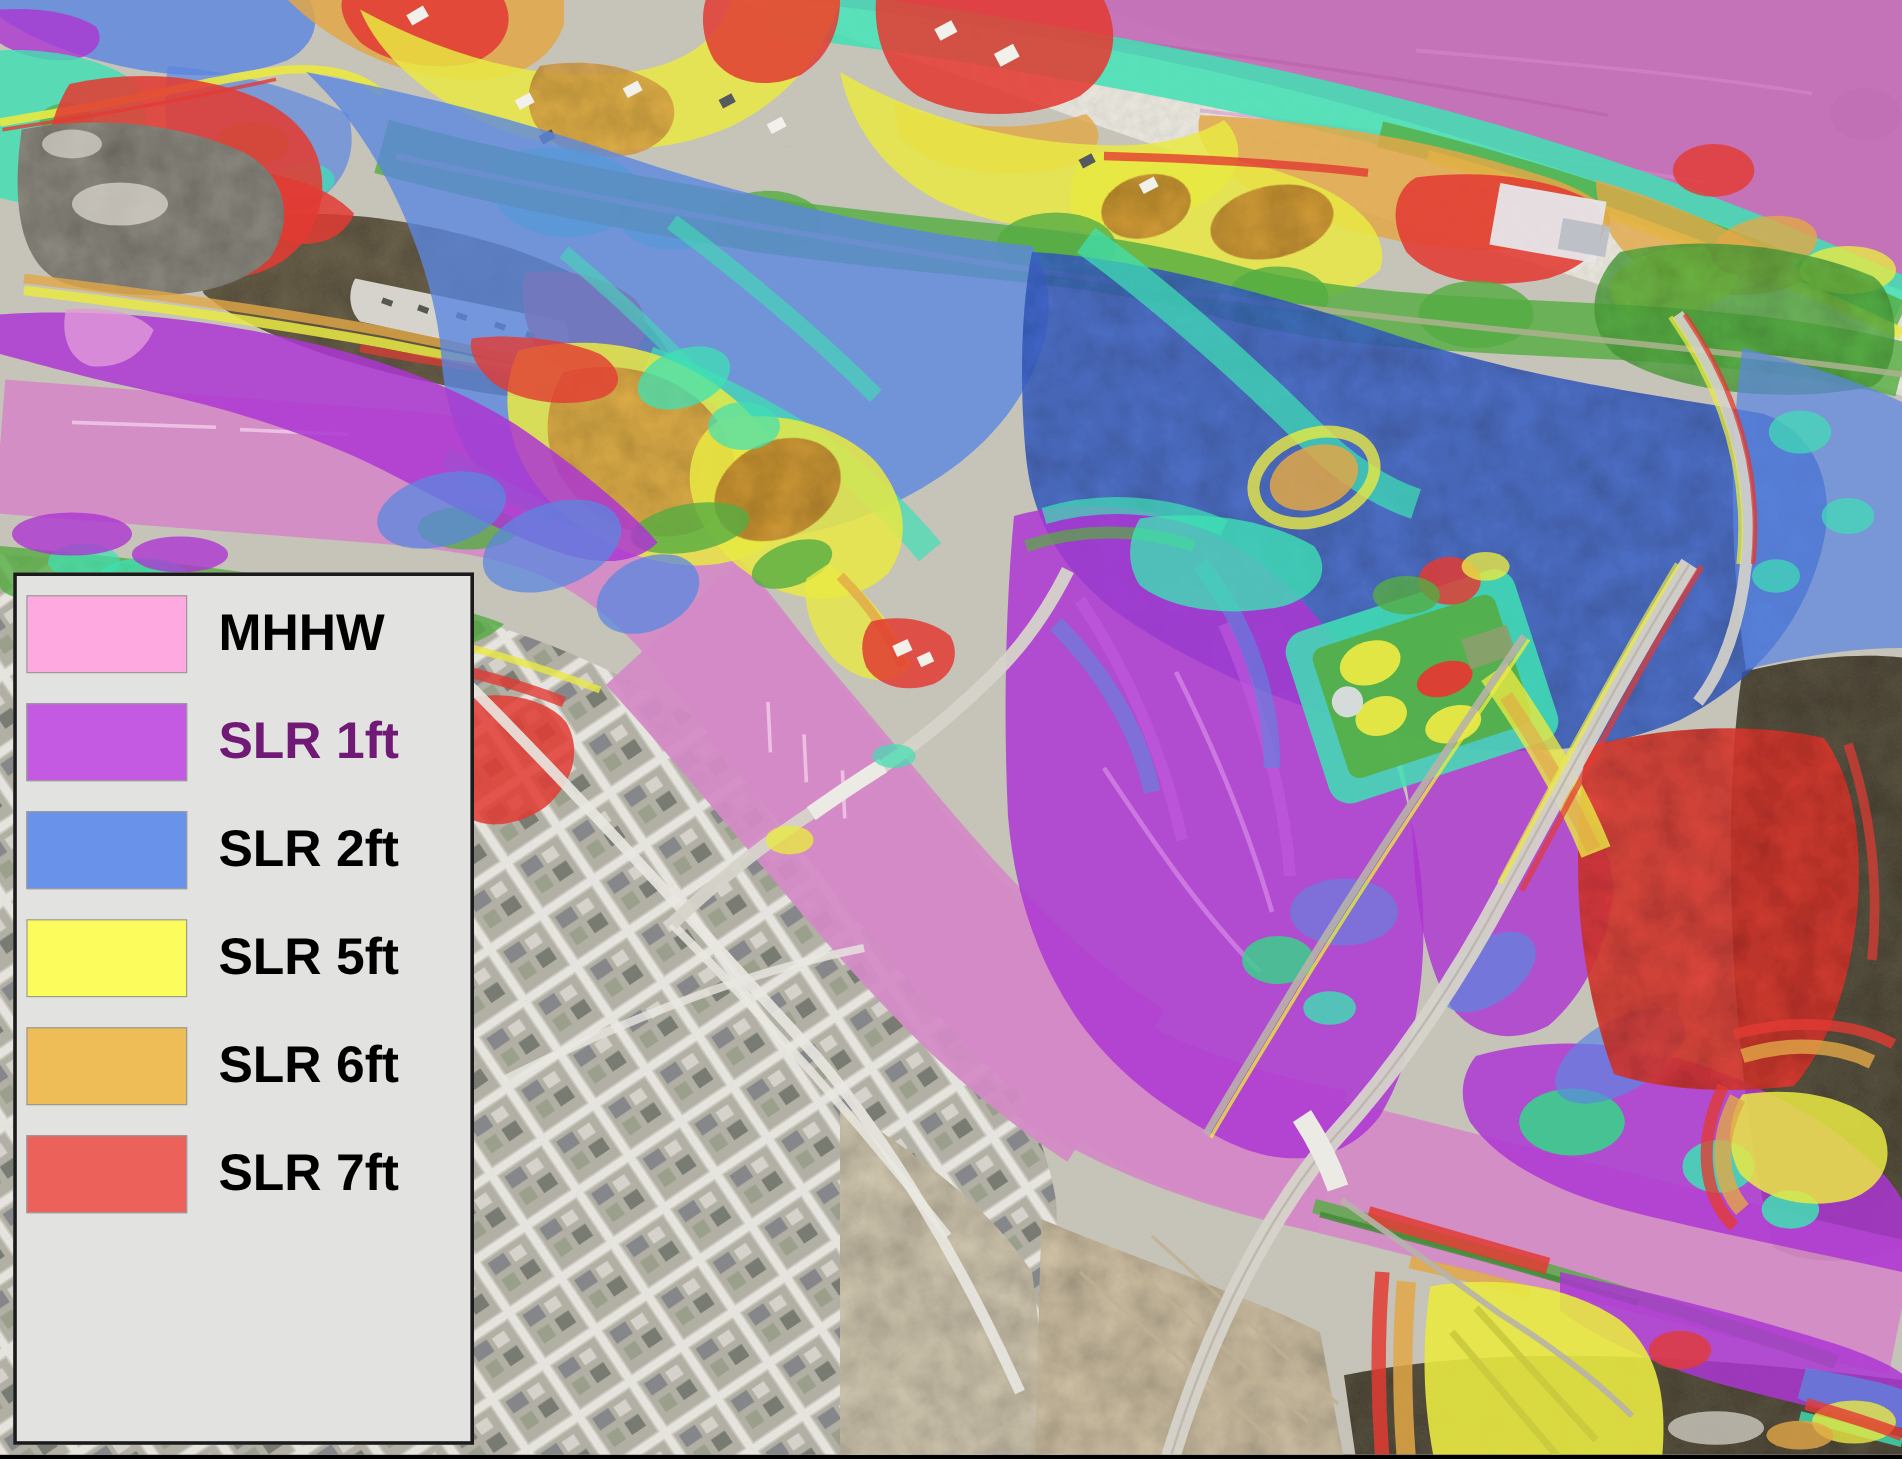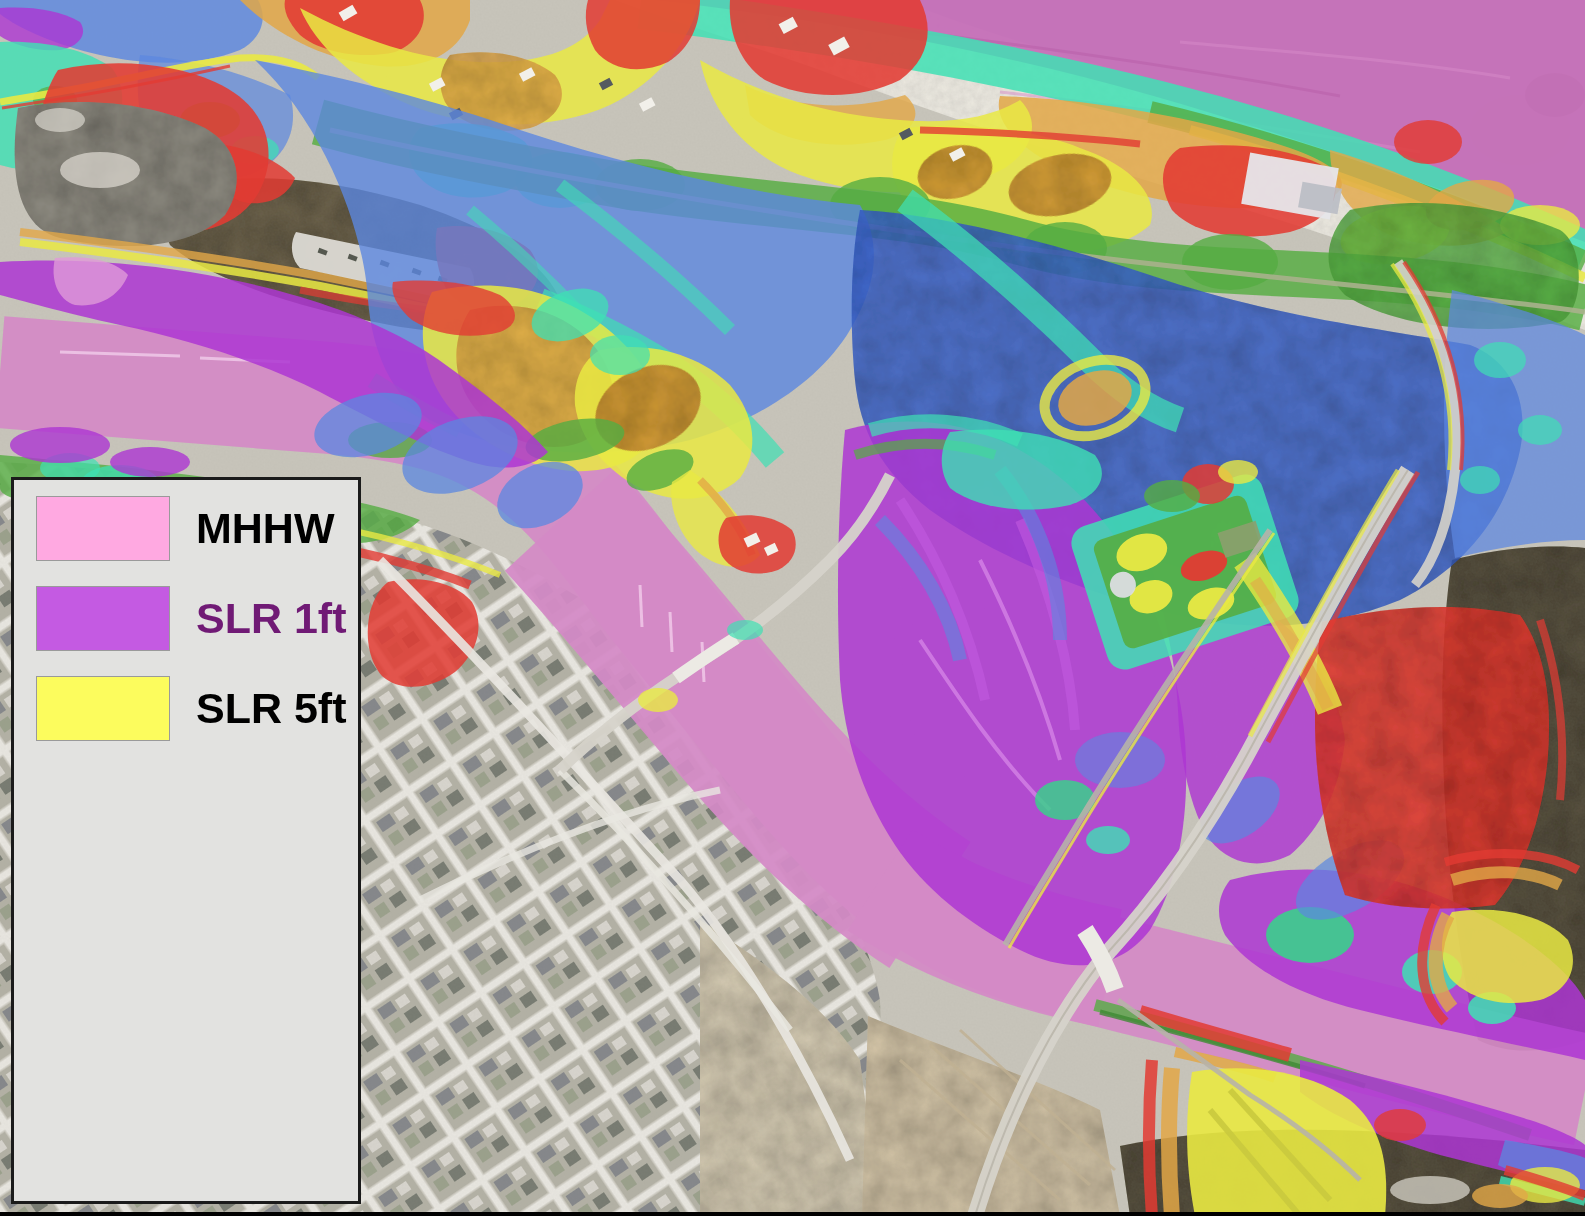--- a/index.html
+++ b/index.html
@@ -3,23 +3,23 @@
 <meta charset="utf-8">
 <style>
   html,body{margin:0;padding:0;background:#222;}
   .stage{
     position:relative;width:1585px;height:1216px;overflow:hidden;
     background:#b9b5a9;border-bottom:4px solid #000;box-sizing:border-box;
     font-family:"Liberation Sans","DejaVu Sans",sans-serif;
   }
   .map-svg{position:absolute;left:0;top:0;width:1585px;height:1216px;display:block;}
   .legend{
-    position:absolute;left:11px;top:477px;width:350px;height:727px;
+    position:absolute;left:11px;top:477px;width:384px;height:727px;
     box-sizing:border-box;border:3px solid #1b1b1b;
-    padding:16px 0 0 22px;z-index:5;
+    padding:16px 0 0 8px;z-index:5;
   }
   .legend-row{display:flex;align-items:center;height:65px;margin-bottom:25px;}
   .legend-row:last-child{margin-bottom:0;}
   .legend-swatch{width:134px;height:65px;box-sizing:border-box;flex:0 0 134px;}
   .legend-label{margin-left:26px;font-size:43px;font-weight:bold;line-height:1;white-space:nowrap;}
 </style>
 </head>
 <body>
 
 <div class="stage">
@@ -331,18 +331,30 @@
 <div class="legend" id="legend-panel" style="background: rgb(226, 226, 224); border-color: rgb(27, 27, 27);">
       <div class="legend-row">
         <span class="legend-swatch" style="background: rgb(255, 169, 225); border: 1px solid rgb(154, 154, 154);"></span>
         <span class="legend-label" style="color: rgb(0, 0, 0);">MHHW</span>
       </div>
       <div class="legend-row">
         <span class="legend-swatch" style="background: rgb(196, 90, 226); border: 1px solid rgb(154, 154, 154);"></span>
         <span class="legend-label" style="color: #701a75;">SLR 1ft</span>
       </div>
       <div class="legend-row">
+        <span class="legend-swatch" style="background: rgb(105, 147, 234); border: 1px solid rgb(154, 154, 154);"></span>
+        <span class="legend-label" style="color: rgb(0, 0, 0);">SLR 2ft</span>
+      </div>
+      <div class="legend-row">
         <span class="legend-swatch" style="background: rgb(252, 252, 93); border: 1px solid rgb(154, 154, 154);"></span>
         <span class="legend-label" style="color: rgb(0, 0, 0);">SLR 5ft</span>
       </div>
+      <div class="legend-row">
+        <span class="legend-swatch" style="background: rgb(238, 189, 88); border: 1px solid rgb(154, 154, 154);"></span>
+        <span class="legend-label" style="color: rgb(0, 0, 0);">SLR 6ft</span>
+      </div>
+      <div class="legend-row">
+        <span class="legend-swatch" style="background: rgb(236, 97, 90); border: 1px solid rgb(154, 154, 154);"></span>
+        <span class="legend-label" style="color: rgb(0, 0, 0);">SLR 7ft</span>
+      </div>
     </div>
 
 </div>
 
 </body></html>

